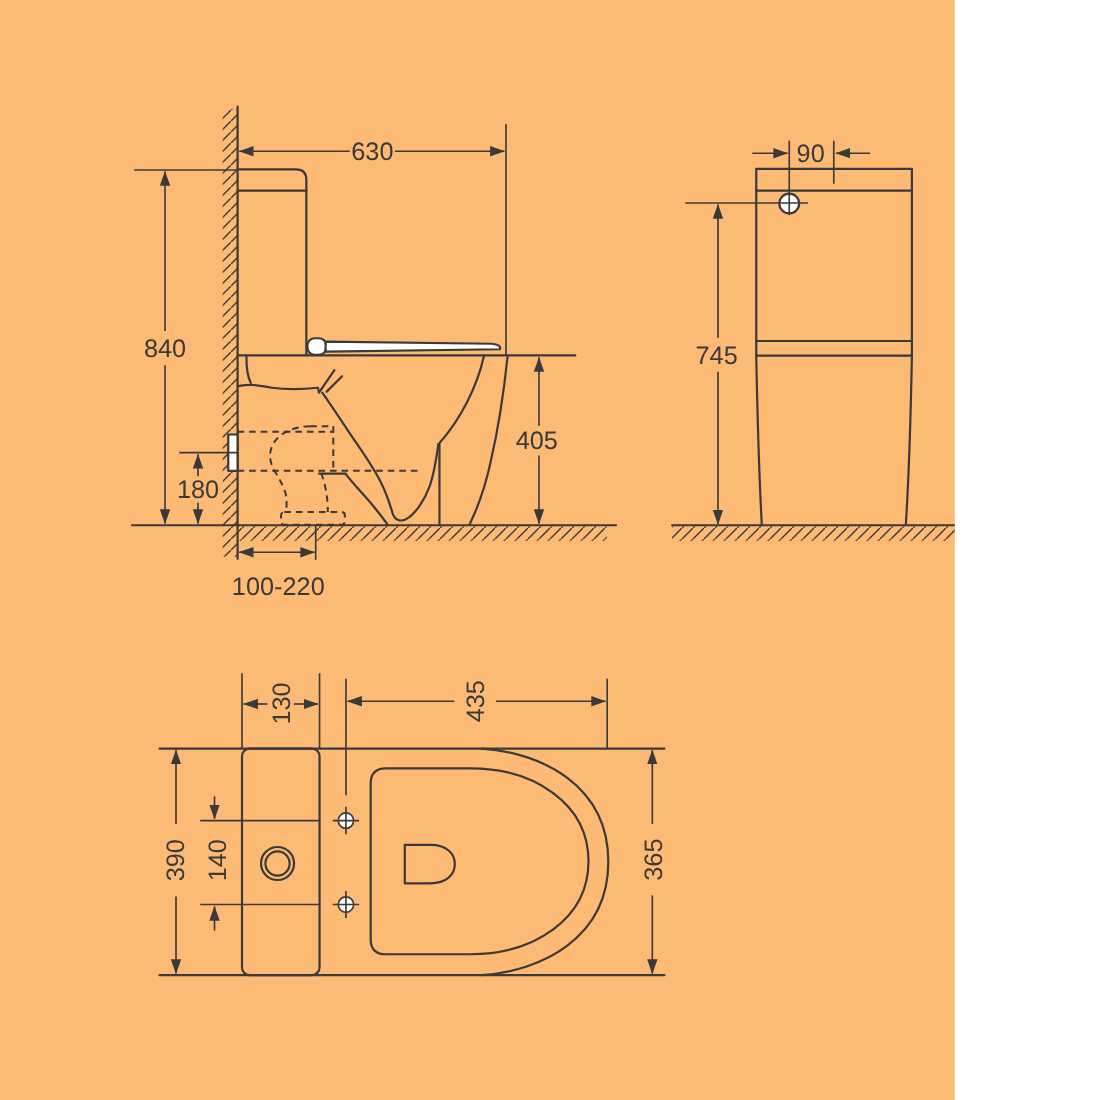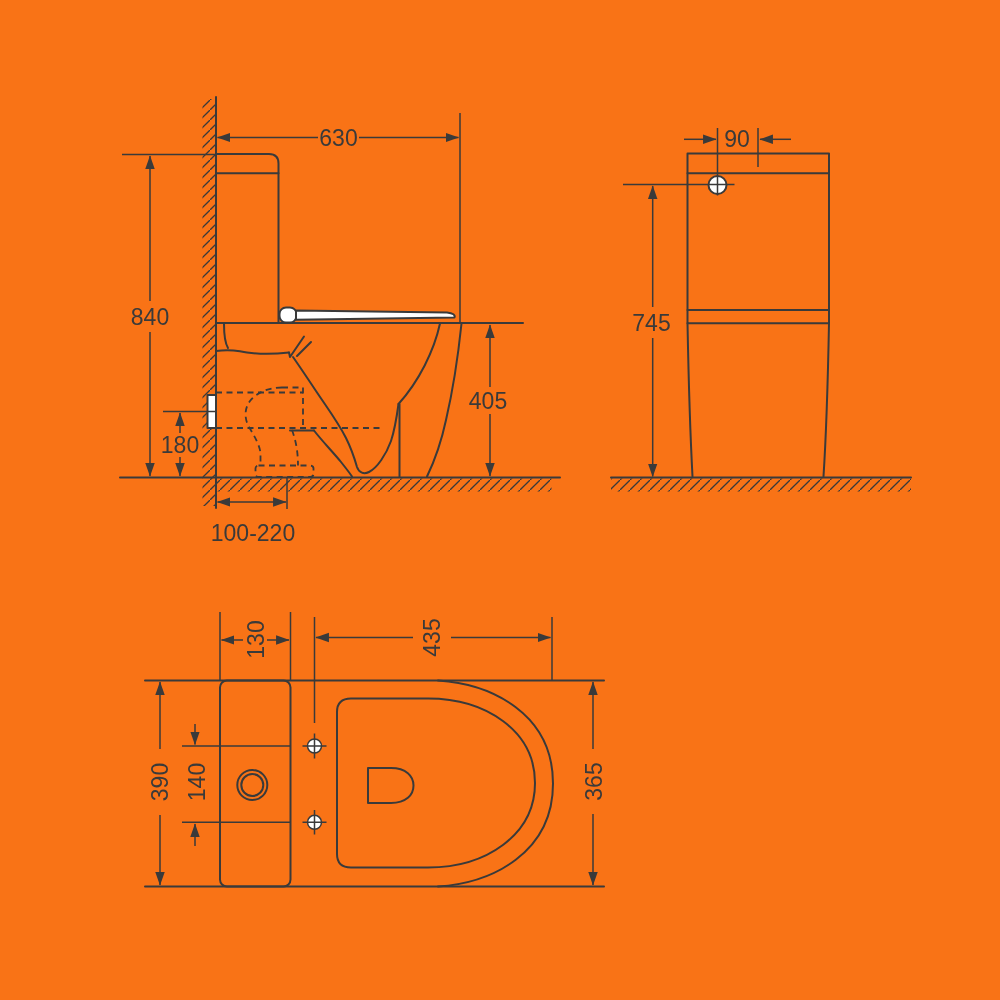--- a/index.html
+++ b/index.html
@@ -1,16 +1,16 @@
 <!DOCTYPE html>
 <html><head>
 <meta charset="utf-8">
 <style>
   html,body{margin:0;padding:0;background:#ffffff;}
-  .canvas{width:1000px;height:1000px;background:#f97316;position:relative;overflow:hidden;text-align:right;}
+  .canvas{width:868px;height:1000px;background:#fdba74;position:relative;overflow:hidden;text-align:right;}
   svg{display:block;}
   .ln{stroke:#3a3a3a;stroke-width:2;fill:none;stroke-linecap:round;stroke-linejoin:round;}
   .thin{stroke:#3a3a3a;stroke-width:1.5;fill:none;}
   .dim{stroke:#3a3a3a;stroke-width:1.5;fill:none;}
   .dash{stroke:#3a3a3a;stroke-width:1.8;fill:none;stroke-dasharray:6 4.5;stroke-linecap:butt;}
   .wfill{fill:#ffffff;}
   .dim-label{font-family:"Liberation Sans", sans-serif;font-size:23px;fill:#3a3a3a;text-anchor:middle;dominant-baseline:central;}
 </style>
 </head>
 <body>

